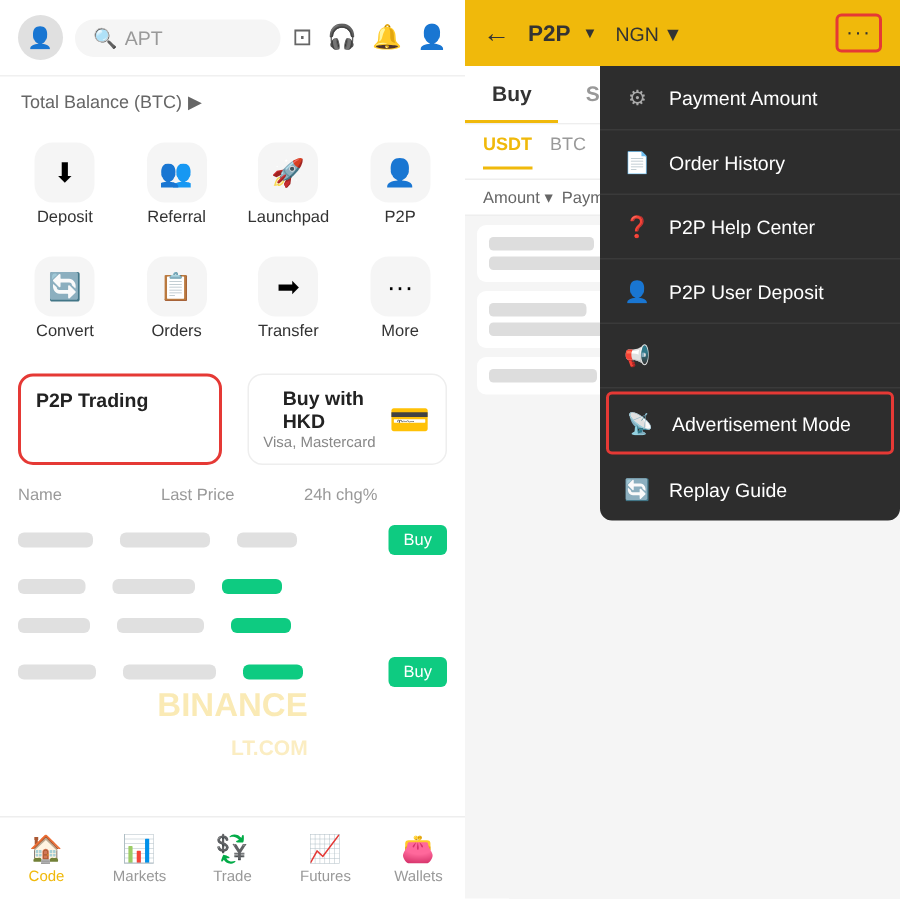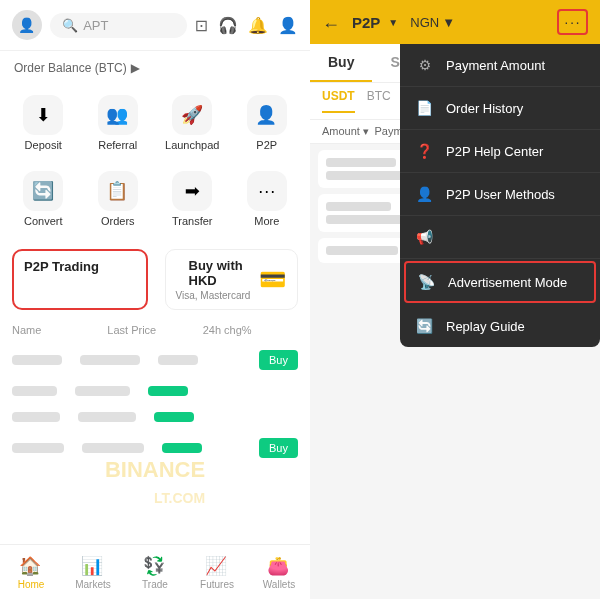--- a/index.html
+++ b/index.html
@@ -305,21 +305,21 @@
     </div>
     <div class="header-icons">
       <span class="header-icon">⊡</span>
       <span class="header-icon">🎧</span>
       <span class="header-icon">🔔</span>
       <span class="header-icon">👤</span>
     </div>
   </div>
 
   <div class="balance-section">
-    <span>Order Balance (BTC)</span>
+    <span>Total Balance (BTC)</span>
     <span>▶</span>
   </div>
 
   <div class="action-grid">
     <div class="action-item">
       <div class="action-icon">⬇</div>
       <span class="action-label">Deposit</span>
     </div>
     <div class="action-item">
       <div class="action-icon">👥</div>
@@ -392,21 +392,21 @@
     <div class="blur-block" style="width:62px; margin-left:10px;"></div>
     <div class="blur-block" style="width:40px; background:#0ecb81; margin-left:10px;"></div>
     <div class="buy-btn-small">Buy</div>
   </div>
 
   <div class="watermark">BINANCE<br><span style="font-size:14px; color: rgba(240,185,11,0.25)">LT.COM</span></div>
 
   <div class="bottom-nav">
     <div class="nav-item">
       <span class="nav-icon active">🏠</span>
-      <span class="nav-label active">Home</span>
+      <span class="nav-label active">Code</span>
     </div>
     <div class="nav-item">
       <span class="nav-icon">📊</span>
       <span class="nav-label">Markets</span>
     </div>
     <div class="nav-item">
       <span class="nav-icon">💱</span>
       <span class="nav-label">Trade</span>
     </div>
     <div class="nav-item">
@@ -487,21 +487,21 @@
     <div class="menu-item">
       <span class="menu-icon">📄</span>
       <span class="menu-label">Order History</span>
     </div>
     <div class="menu-item">
       <span class="menu-icon">❓</span>
       <span class="menu-label">P2P Help Center</span>
     </div>
     <div class="menu-item">
       <span class="menu-icon">👤</span>
-      <span class="menu-label">P2P User Methods</span>
+      <span class="menu-label">P2P User Deposit</span>
     </div>
     <div class="menu-item">
       <span class="menu-icon">📢</span>
     </div>
     <div class="menu-item highlighted">
       <span class="menu-icon">📡</span>
       <span class="menu-label">Advertisement Mode</span>
     </div>
     <div class="menu-item">
       <span class="menu-icon">🔄</span>

